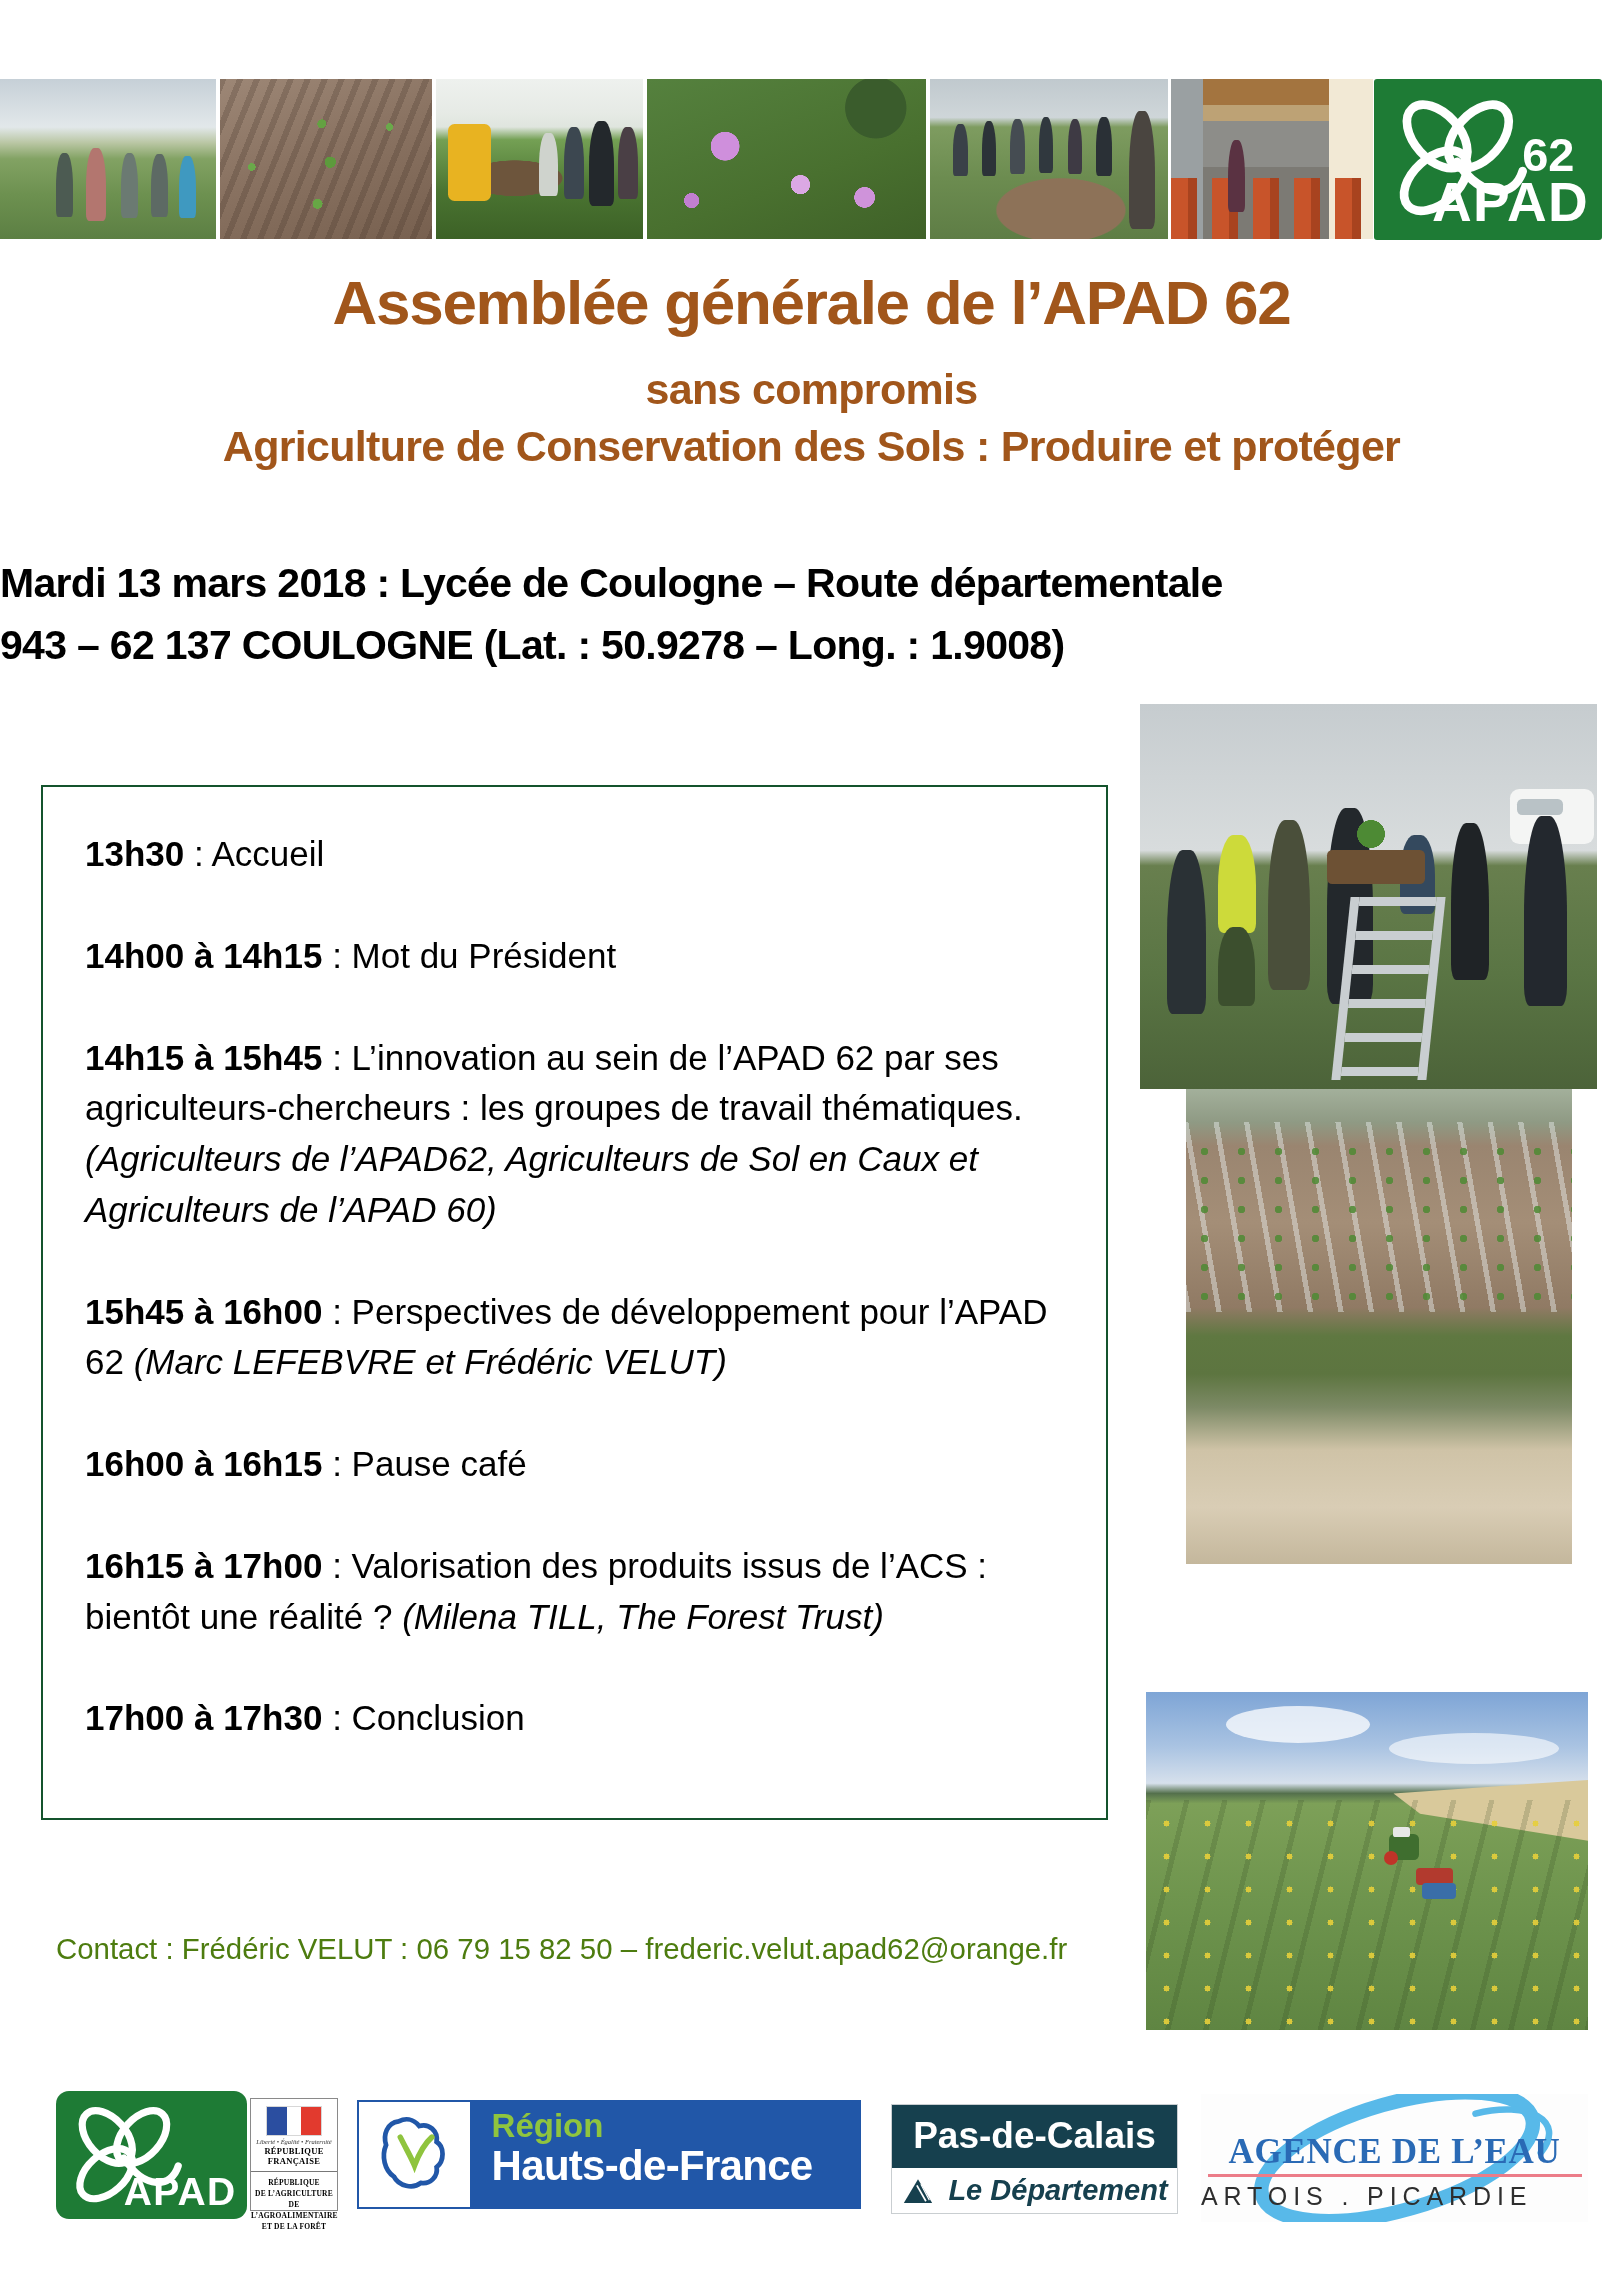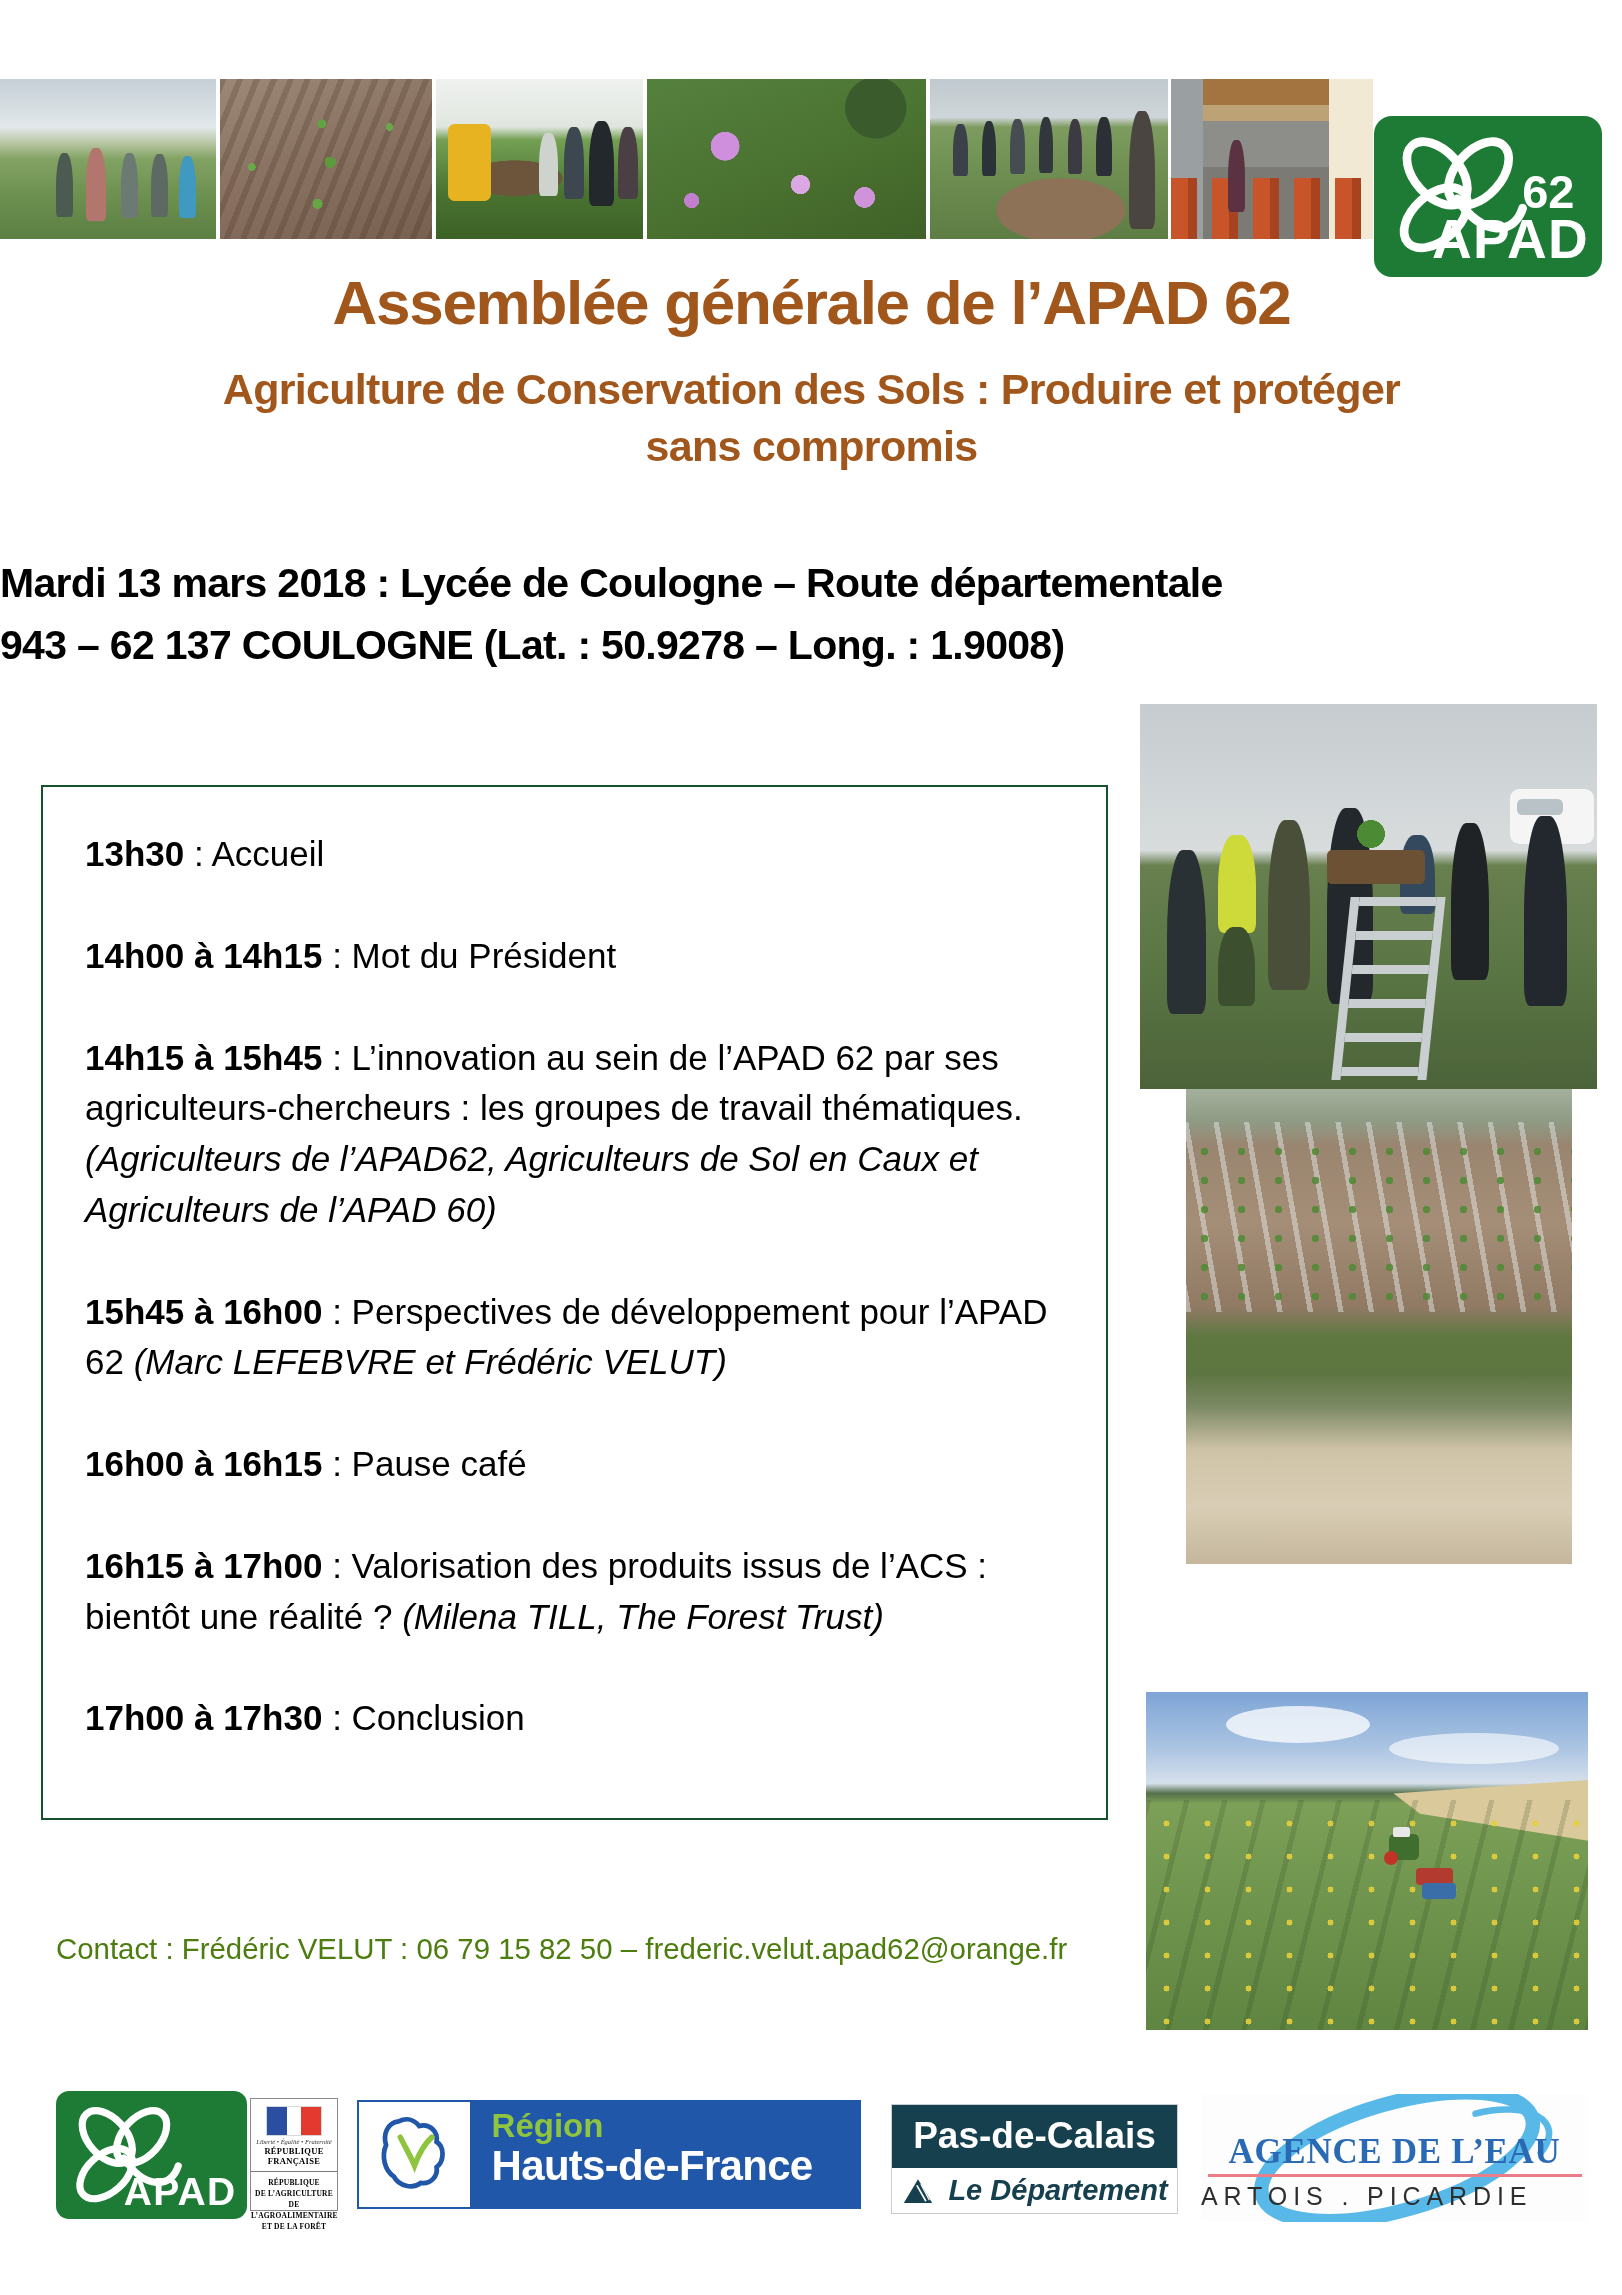--- a/index.html
+++ b/index.html
@@ -32,21 +32,21 @@
   .t5{width:238px;background:
       radial-gradient(ellipse 85px 42px at 55% 82%,#8d7258 75%,rgba(0,0,0,0) 77%),
       linear-gradient(to bottom,#c0c9ce 0%,#cfd6d9 24%,#7e9c60 30%,#6c8c50 62%,#5e7d45 100%);}
   .t6{width:202px;background:
       linear-gradient(to right,#9aa0a2 0 16%,rgba(0,0,0,0) 16%),
       linear-gradient(to left,#f2e9d5 0 22%,rgba(0,0,0,0) 22%),
       linear-gradient(to bottom,#a3743f 0 16%,#bda275 16% 26%,#8d8d89 26% 55%,#7c7a74 55% 100%);}
   .chairs{position:absolute;left:0;right:0;bottom:0;height:38%;
       background:repeating-linear-gradient(90deg,#c8542a 0 17px,#a8431f 17px 26px,rgba(0,0,0,0) 26px 41px);}
   
-  .logo62{position:absolute;left:1374px;top:79px;width:228px;height:161px;background:#1e7b35;border-radius:18px;margin-top:37px;}
+  .logo62{position:absolute;left:1374px;top:79px;width:228px;height:161px;background:#1e7b35;border-radius:3px;}
   .logo62 .n62{position:absolute;right:27.5px;top:48px;color:#fff;font-size:47px;font-weight:bold;}
   .logo62 .org{position:absolute;right:13px;bottom:6.5px;color:#fff;font-size:55px;font-weight:bold;letter-spacing:1.3px;}
   .cloverSvg{position:absolute;left:9.2px;top:7.9px;}
 
   
   .title{position:absolute;left:0;right:0;top:267px;text-align:center;
          font-size:62px;font-weight:bold;color:#a1561b;letter-spacing:-1.3px;}
   .subtitle{position:absolute;left:0;right:0;top:361px;text-align:center;
             font-size:43px;font-weight:bold;color:#a1561b;line-height:1.33;letter-spacing:-0.7px;}
   .dateblock{position:absolute;left:0;right:0;top:553px;text-align:left;
@@ -174,22 +174,22 @@
         <ellipse cx="76" cy="140" rx="34" ry="56" transform="rotate(48 76 140)"></ellipse>
         <path d="M108 112 C 146 170 194 166 206 126"></path>
       </g>
     </svg>
     <span class="n62">62</span>
     <span class="org">APAD</span>
   </div>
 
   <div class="title">Assemblée générale de l’APAD 62</div>
   <div class="subtitle">
+    <div>sans compromis</div>
     <div>Agriculture de Conservation des Sols : Produire et protéger</div>
-    <div>sans compromis</div>
   </div>
   <div class="dateblock">
     <div>Mardi 13 mars 2018 : Lycée de Coulogne – Route départementale</div>
     <div>943 – 62 137 COULOGNE  (Lat. : 50.9278 – Long. : 1.9008)</div>
   </div>
 
   <div class="agenda">
     <div class="item"><span class="t">13h30</span><span> : Accueil</span><span class="it"></span></div>
     <div class="item"><span class="t">14h00 à 14h15</span><span> : Mot du Président</span><span class="it"></span></div>
     <div class="item"><span class="t">14h15 à 15h45</span><span> : L’innovation au sein de l’APAD 62 par ses agriculteurs-chercheurs : les groupes de travail thématiques. </span><span class="it">(Agriculteurs de l’APAD62, Agriculteurs de Sol en Caux et Agriculteurs de l’APAD 60)</span></div>

